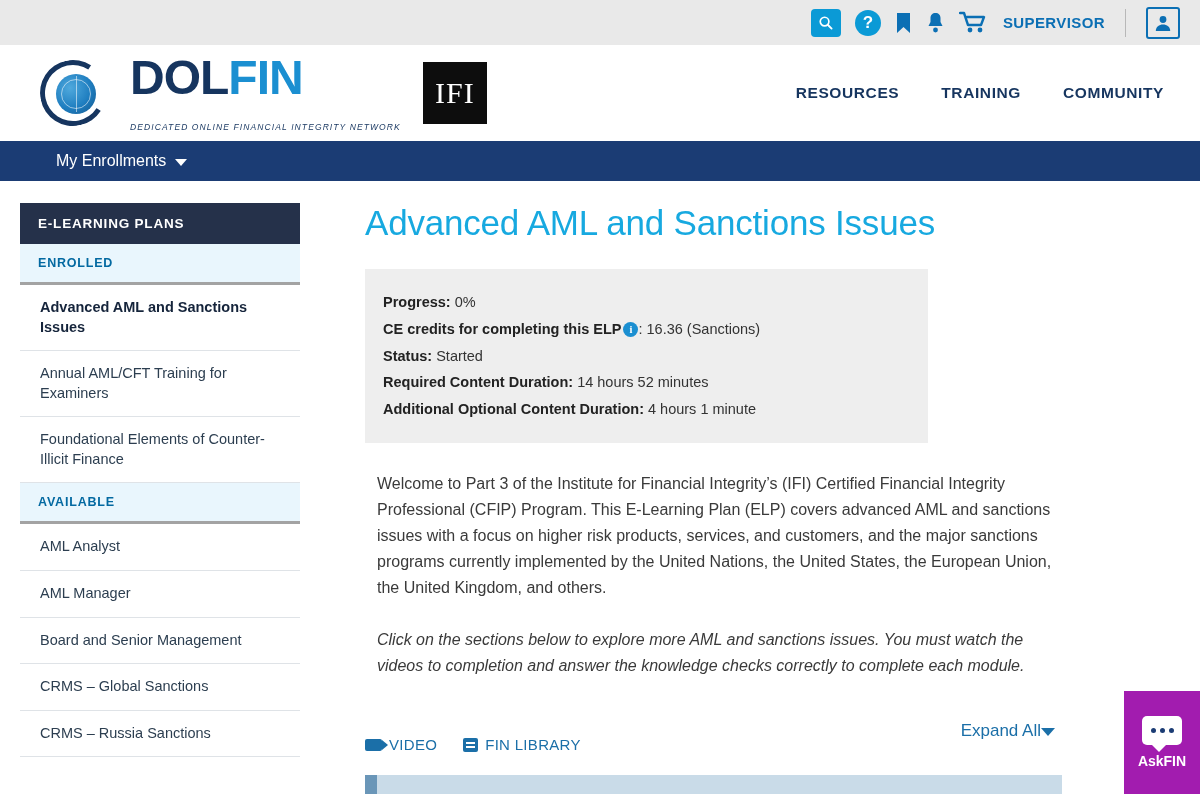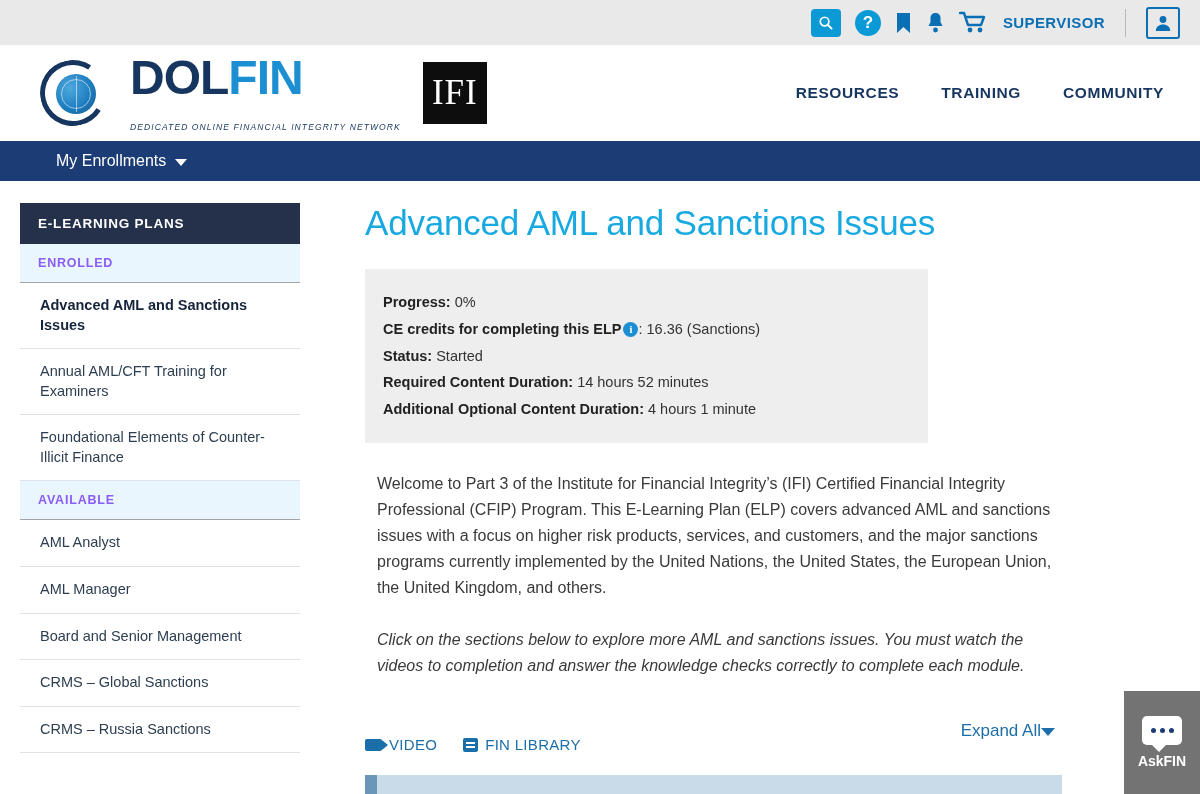--- a/index.html
+++ b/index.html
@@ -90,21 +90,21 @@
   }
   .wordmark-main .dol { color: #16355f; }
   .wordmark-main .fin { color: #1b8fd1; }
   .wordmark-sub {
     font-size: 8.5px; color: #16355f; letter-spacing: 1.1px; margin-top: 20px; font-style: italic;
   }
   .ifi-box {
     width: 64px; height: 62px; background: #0d0d0d;
     color: #fff; display: flex; align-items: center; justify-content: center;
     font-family: "Liberation Serif", serif;
-    font-size: 35px; letter-spacing: 1px;
+    font-size: 30px; letter-spacing: 1px;
     margin-left: 22px;
   }
   .main-nav {
     margin-left: auto;
     display: flex; gap: 42px;
     font-size: 15.5px; font-weight: bold; letter-spacing: 0.6px;
     color: #16355f;
   }
 
   
@@ -127,24 +127,24 @@
   .body-wrap { display: flex; padding-top: 22px; }
 
   
   .sidebar { width: 280px; margin-left: 20px; }
   .sidebar-title {
     background: #25314a; color: #fff;
     font-size: 13.5px; font-weight: bold; letter-spacing: 0.8px;
     padding: 13px 18px;
   }
   .sidebar-group {
-    background: #e9f6fd; color: #8b5cf6;
+    background: #e9f6fd; color: #0369a1;
     font-size: 12.5px; font-weight: bold; letter-spacing: 0.8px;
     padding: 12px 18px;
-    border-bottom: 1px solid #a3a3a3;
+    border-bottom: 3px solid #a3a3a3;
   }
   .sidebar-item {
     padding: 13px 18px 13px 20px;
     font-size: 14.5px;
     color: #2c3e50;
     border-bottom: 1px solid #dfe3e7;
     line-height: 1.35;
   }
   .sidebar-item.active { font-weight: bold; color: #15243b; }
 
@@ -245,21 +245,21 @@
     background: #e9f6fd;
     display: flex; align-items: center; justify-content: center;
     font-size: 15px;
   }
 
   
   .askfin {
     position: absolute;
     right: 0; bottom: 0;
     width: 76px; height: 103px;
-    background: #737373;
+    background: #a21caf;
     color: #fff;
     display: flex; flex-direction: column;
     align-items: center; justify-content: center;
     gap: 8px;
   }
   .askfin-label { font-size: 14px; font-weight: bold; }
   .chat-bubble {
     width: 40px; height: 29px; background: #fff; border-radius: 5px;
     position: relative;
     display: flex; align-items: center; justify-content: center; gap: 4px;

